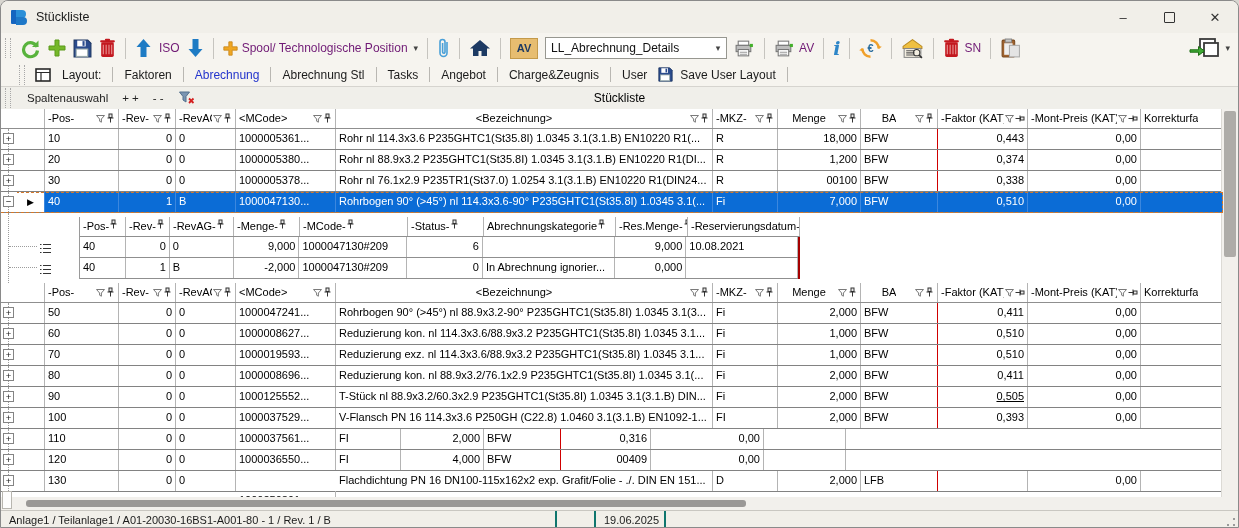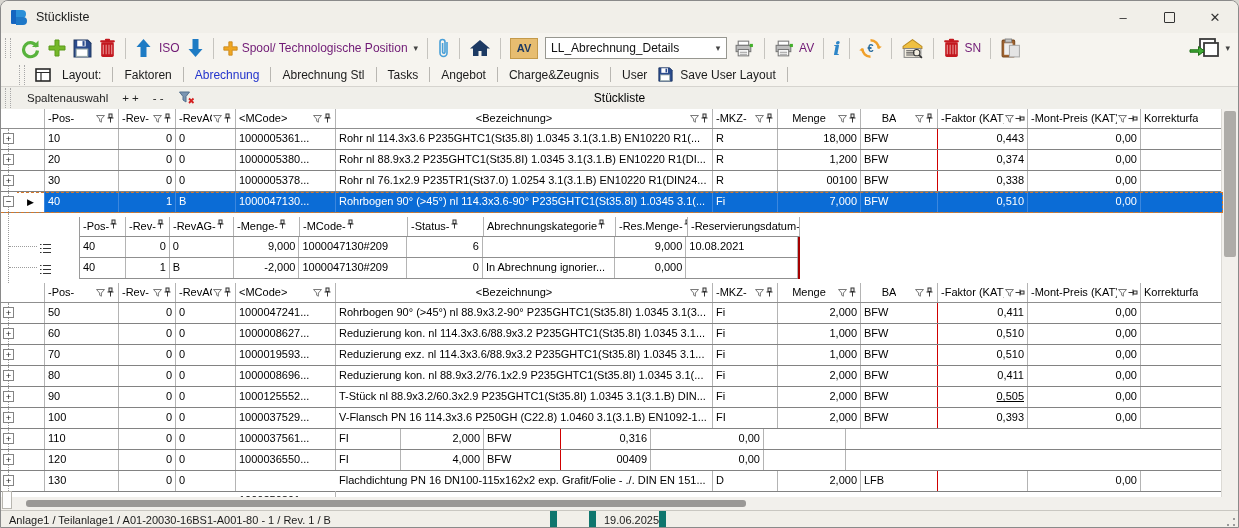--- a/index.html
+++ b/index.html
@@ -70,21 +70,21 @@
   .srows{border-right:2px solid #a50000;}
   
   .vscroll{position:absolute;right:0;top:22px;width:17px;bottom:0;background:#f2f0ec;border-left:1px solid #dcdad5;box-sizing:border-box;}
   .vthumb{position:absolute;left:2px;right:2px;top:2px;height:146px;background:#aeaca8;border-radius:2px;}
   .hscroll{position:absolute;left:0;top:496px;right:0;height:13px;background:#f2f0ec;}
   .hthumb{position:absolute;left:25px;top:3px;width:720px;height:7px;background:#9a9896;border-radius:3px;}
   .hbox{position:absolute;left:1px;top:-6px;width:10px;height:18px;background:#fdfdfd;border:1px solid #b8b6b0;box-sizing:border-box;}
   
   .statusbar{position:absolute;left:0;top:509px;right:0;height:19px;background:#f1efe9;border-top:1px solid #c9c7c1;
     display:flex;align-items:center;box-sizing:border-box;font-size:11px;color:#1b1b1b;}
-  .sbcell{height:100%;display:flex;align-items:center;border-right:7px solid #0f766e;box-sizing:border-box;}
+  .sbcell{height:100%;display:flex;align-items:center;border-right:2px solid #0f766e;box-sizing:border-box;}
   .sb1{width:556px;padding-left:8px;}
   .sb2{width:39px;}
   .sb3{width:70px;padding-left:8px;}
   .sbrest{flex:1;border-right:none;}
   .rgrip{position:absolute;right:2px;bottom:2px;width:10px;height:10px;
     background:
       radial-gradient(circle at 8px 2px,#9a9a9a 1px,transparent 1.2px),
       radial-gradient(circle at 8px 8px,#9a9a9a 1px,transparent 1.2px),
       radial-gradient(circle at 2px 8px,#9a9a9a 1px,transparent 1.2px);}
 </style>

